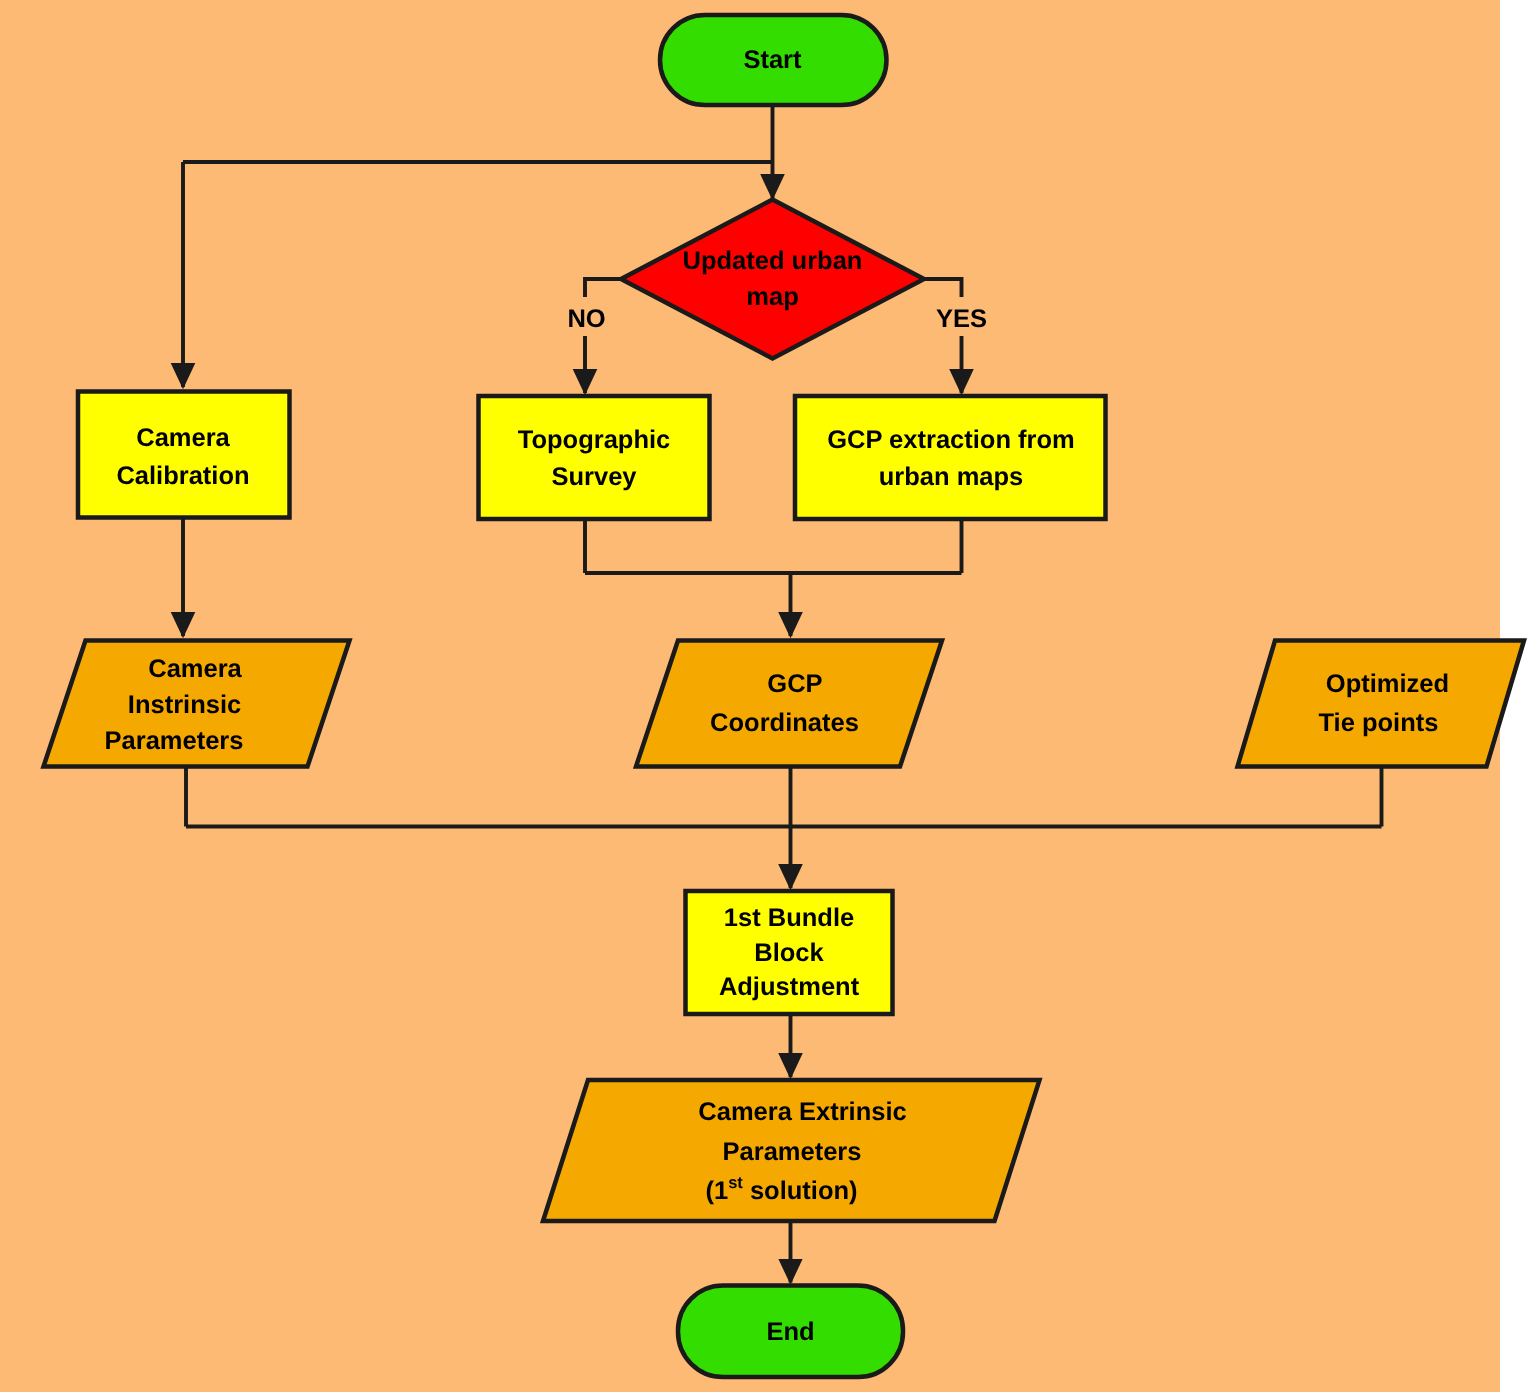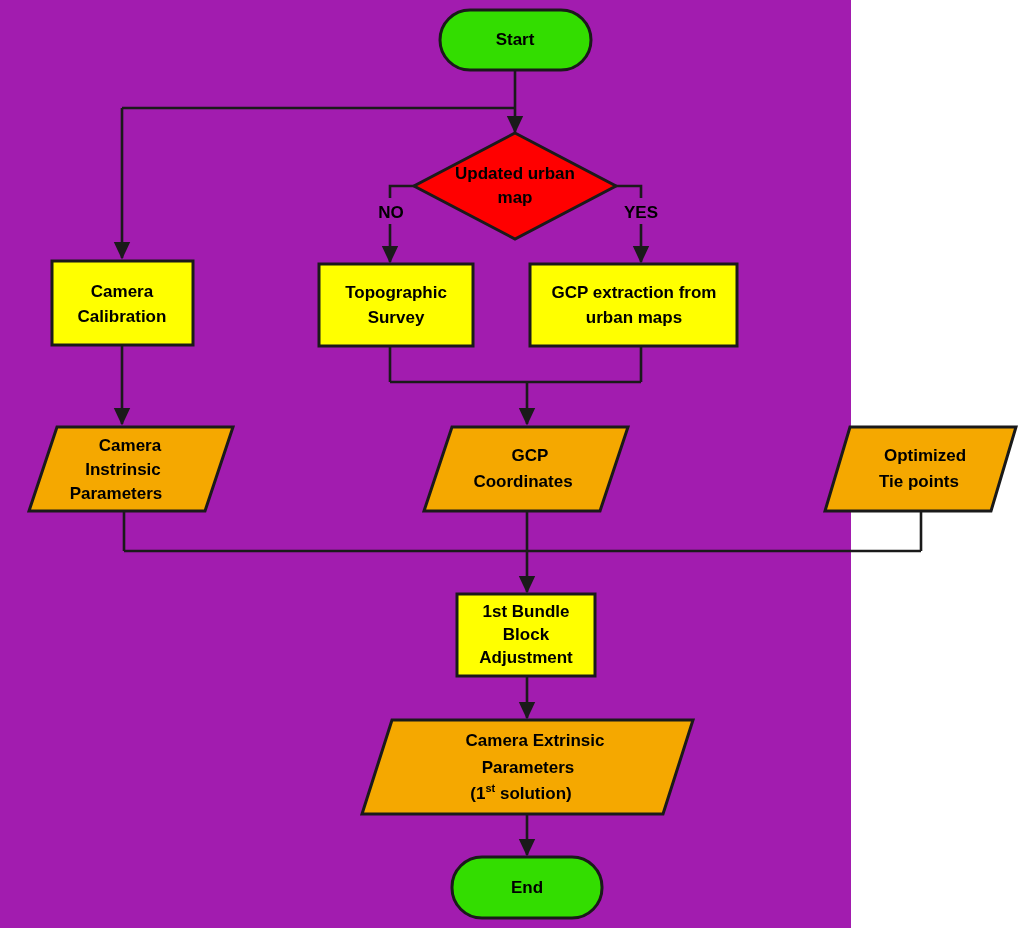--- a/index.html
+++ b/index.html
@@ -8,23 +8,23 @@
     background: #ffffff;
   }
   body {
     width: 1024px;
     height: 928px;
     font-family: "Liberation Sans", sans-serif;
     overflow: hidden;
   }
   #flowchart-root {
     position: relative;
-    width: 851px;
+    width: 1000px;
     height: 928px;
-    background: #a21caf;
+    background: #fdba74;
   }
   svg.canvas {
     display: block;
     width: 1024px;
     height: 928px;
   }
   .node-shape {
     stroke: #1a1a1a;
     stroke-width: 3;
     stroke-linejoin: miter;

